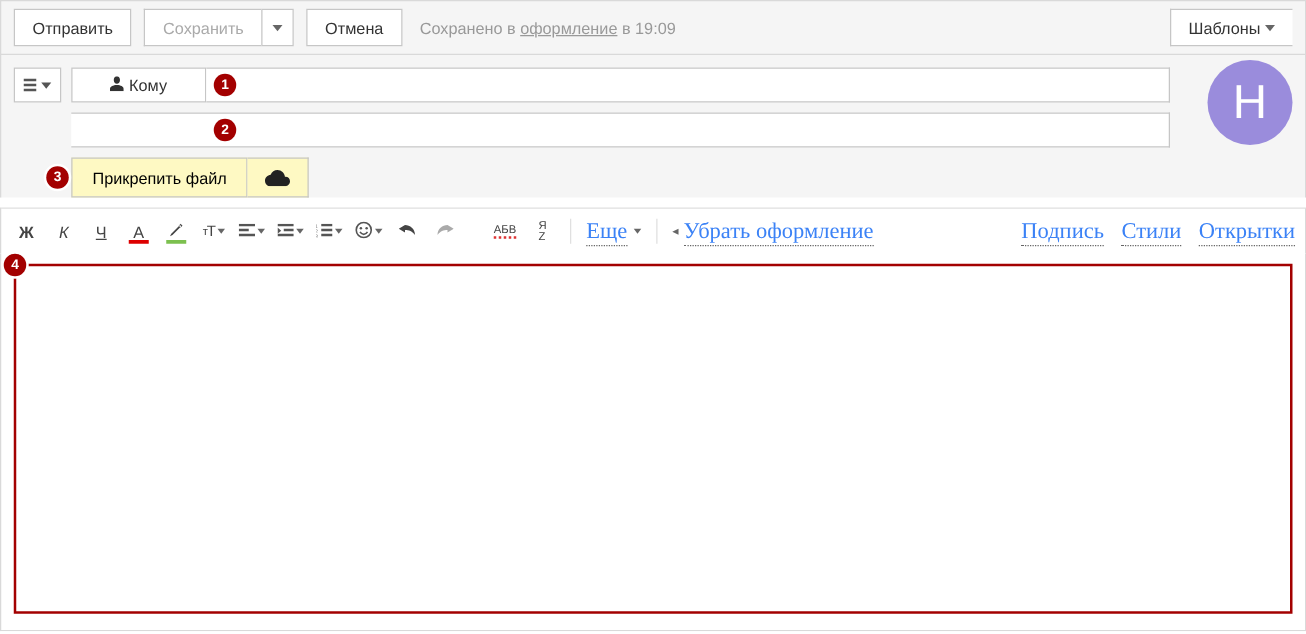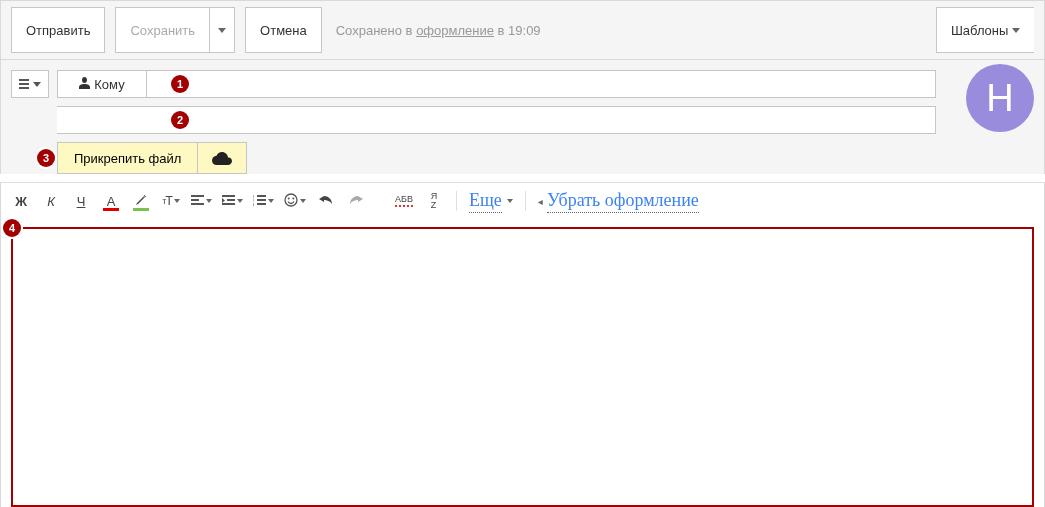--- a/index.html
+++ b/index.html
@@ -1,41 +1,41 @@
 <!DOCTYPE html>
 <html><head>
 <meta charset="utf-8">
 <style>
   * { box-sizing: border-box; margin: 0; padding: 0; }
   body { font-family: Arial, Helvetica, sans-serif; font-size: 13px; color: #333; background: #fff; width: 1045px; }
 
   
   .topbar { display: flex; align-items: center; padding: 6px 10px; background: #f5f5f5; border: 1px solid #d9d9d9; }
-  .btn { display: inline-flex; align-items: center; justify-content: center; height: 46px; padding: 0 14px; background: #fff; border: 1px solid #c6c6c6; color: #333; font-size: 13px; cursor: pointer; user-select: none; }
+  .btn { display: inline-flex; align-items: center; justify-content: center; height: 30px; padding: 0 14px; background: #fff; border: 1px solid #c6c6c6; color: #333; font-size: 13px; cursor: pointer; user-select: none; }
   .btn-disabled { color: #aaa; cursor: default; }
   .btn-group { display: inline-flex; }
   .btn-group .btn { border-radius: 0; text-align: center; }
   .btn-group .btn:first-child { border-right: none; }
   .btn-group .caret-btn { padding: 0 8px; }
   .caret-down { display: inline-block; width: 0; height: 0; border-left: 4px solid transparent; border-right: 4px solid transparent; border-top: 5px solid #666; }
   .topbar .gap { width: 10px; }
   .save-status { margin-left: 14px; color: #999; font-size: 13px; }
   .save-status .underline { text-decoration: underline; text-decoration-style: solid; color: #999; }
   .spacer { flex: 1; }
 
   
   .compose-wrap { padding: 10px 10px 0 10px; background: #f5f5f5; border-left: 1px solid #d9d9d9; border-right: 1px solid #d9d9d9; position: relative; }
 
   .row { display: flex; align-items: stretch; margin-bottom: 8px; position: relative; }
   .mini-btn { width: 38px; height: 28px; background: #fff; border: 1px solid #c6c6c6; display: flex; align-items: center; justify-content: center; margin-right: 8px; cursor: pointer; }
   .mini-btn .bars { display: flex; flex-direction: column; gap: 2px; }
   .mini-btn .bars span { display: block; width: 10px; height: 2px; background: #555; }
   .mini-btn .caret-down { margin-left: 4px; border-top-color: #555; }
 
-  .field-label { width: 90px; height: 28px; background: #fff; border: 1px solid #c6c6c6; display: flex; align-items: center; justify-content: center; color: #333; font-size: 13px; cursor: pointer; user-select: none; }
+  .field-label { width: 108px; height: 28px; background: #fff; border: 1px solid #c6c6c6; display: flex; align-items: center; justify-content: center; color: #333; font-size: 13px; cursor: pointer; user-select: none; }
   .field-label .person-icon { margin-right: 4px; }
   .field-input { flex: 1; height: 28px; border: 1px solid #c6c6c6; border-left: none; background: #fff; padding: 0 8px; font-size: 13px; outline: none; }
   .row-pad-left { width: 46px; flex: 0 0 46px; }
 
   .row .badge-pos { position: absolute; z-index: 5; }
 
   .badge { width: 18px; height: 18px; border-radius: 50%; background: #a30000; color: #fff; font-size: 11px; font-weight: bold; display: flex; align-items: center; justify-content: center; box-shadow: 0 0 0 2px #fff; }
 
   .avatar { position: absolute; right: 10px; top: 4px; width: 68px; height: 68px; border-radius: 50%; background: #9a8cdc; color: #fff; display: flex; align-items: center; justify-content: center; font-size: 38px; font-weight: 400; }
 
@@ -226,20 +226,25 @@
       <span class="caret-down"></span>
   </div>
 
   <div class="fmt-sep"></div>
 
   <div class="fmt-btn remove-fmt">
     <span class="chev">◂</span>
     <span class="dotted-link">Убрать оформление</span>
   </div>
 
+  <div class="fmt-link-right">
+    <span class="dotted-link">Подпись</span>
+    <span class="dotted-link">Стили</span>
+    <span class="dotted-link">Открытки</span>
+  </div>
 </div>
 
 <div class="body-area-wrap">
   <div class="body-badge">
       <div class="badge">4</div>
     </div>
   <textarea class="body-area" style=""></textarea>
 </div>
 
 </body></html>

